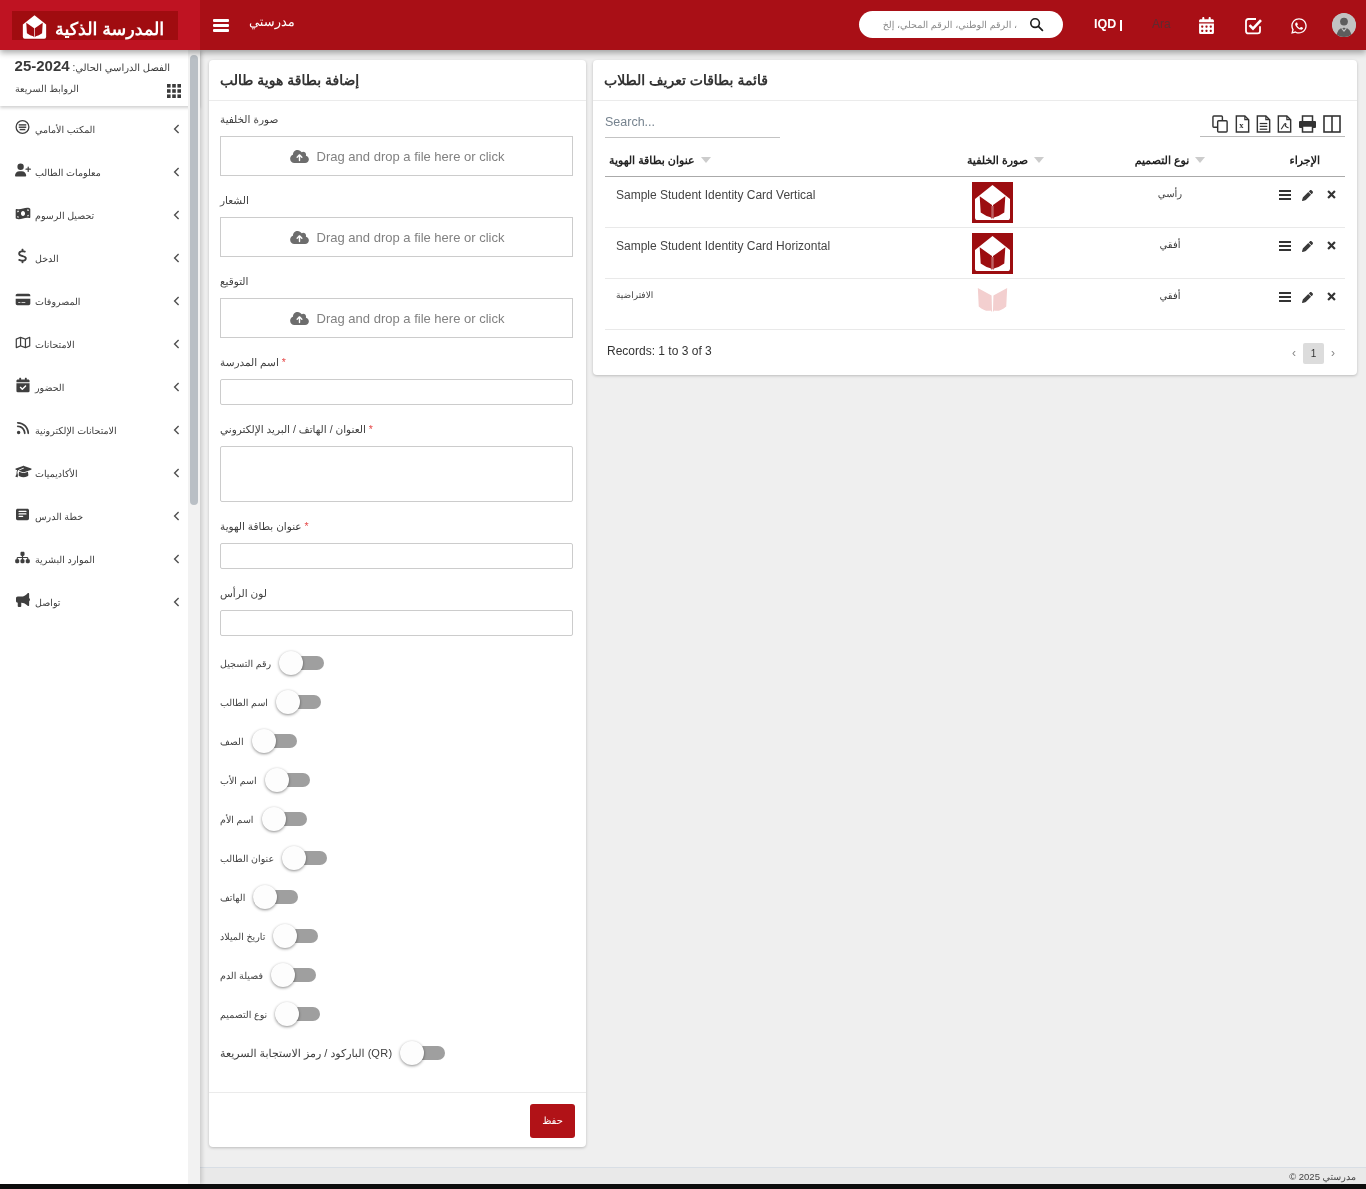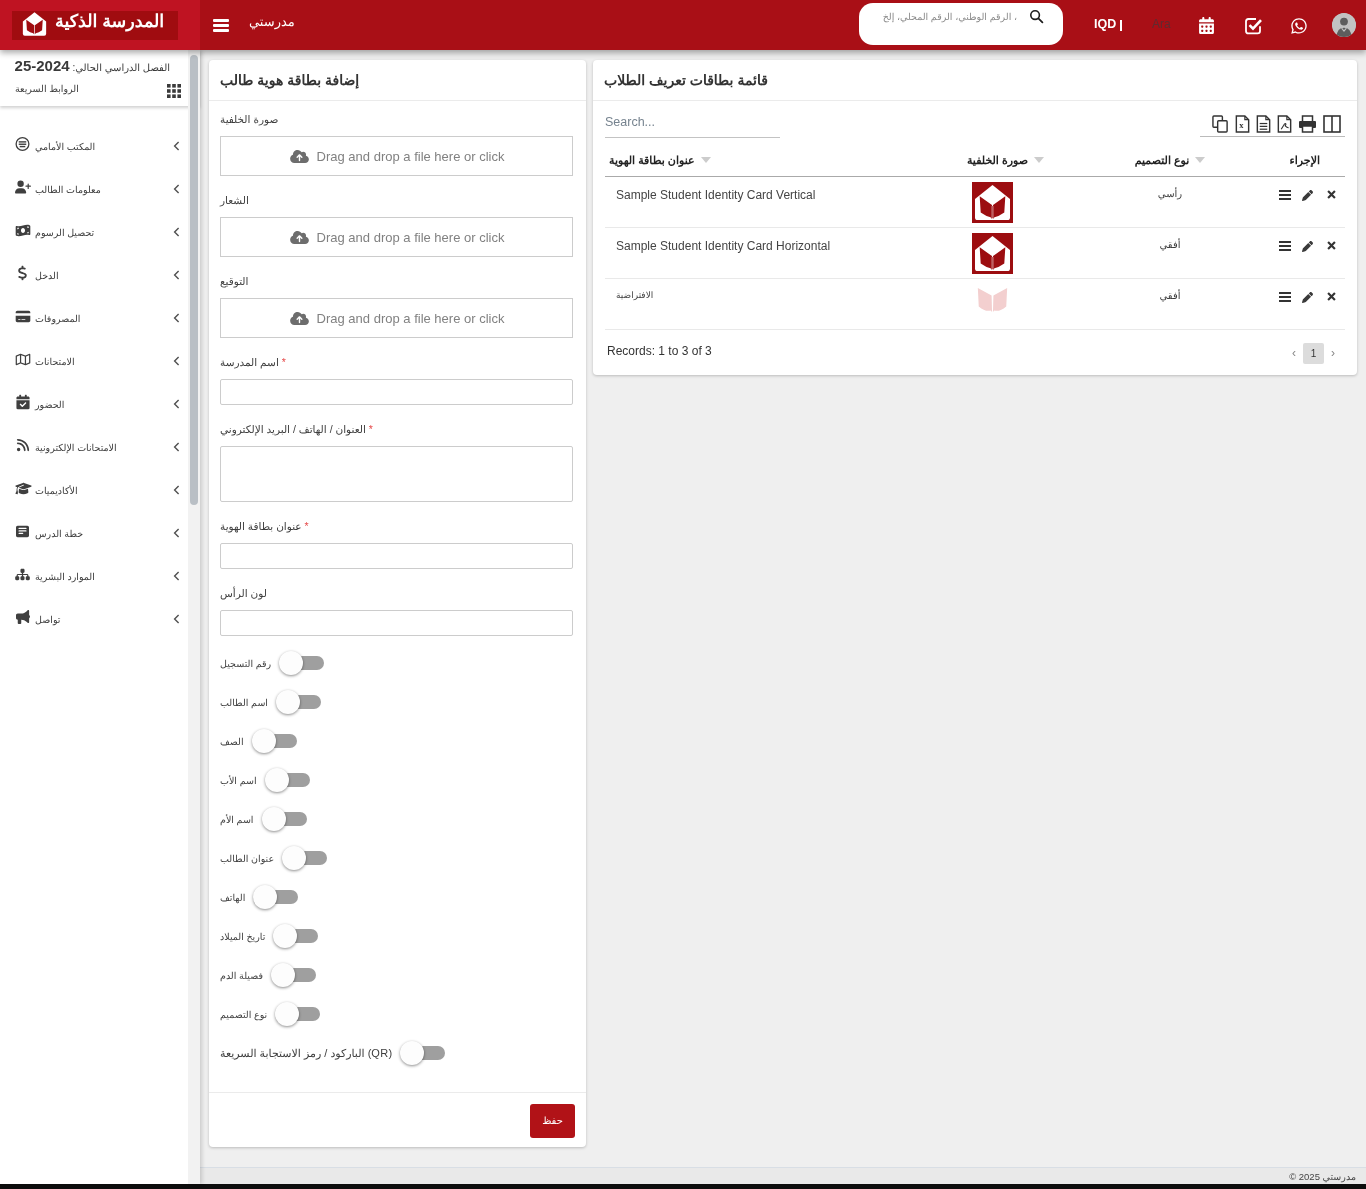--- a/index.html
+++ b/index.html
@@ -2,43 +2,43 @@
 <html><head>
 <meta charset="utf-8">
 <style>
 * { margin:0; padding:0; box-sizing:border-box; }
 html,body { width:1366px; height:1189px; overflow:hidden; }
 body { font-family:"Liberation Sans",sans-serif; background:#efefef; position:relative; }
 
 
 .navbar { position:absolute; left:0; top:0; width:1366px; height:50px; background:#a90f16; box-shadow:0 3px 6px rgba(0,0,0,.32); z-index:50; }
 .nav-left { position:absolute; left:0; top:0; width:200px; height:50px; background:#bf1322; }
-.logobox { position:absolute; left:12px; top:11px; width:166px; height:29px; background:#a00c10; display:flex; align-items:flex-start; }
+.logobox { position:absolute; left:12px; top:11px; width:166px; height:29px; background:#a00c10; display:flex; align-items:flex-end; }
 .logobox svg { margin-left:9px; }
 .logotxt { color:#fff; font-weight:bold; font-size:17.5px; margin-left:7px; direction:rtl; }
 .burger { position:absolute; left:213px; top:19px; width:16px; }
 .burger div { height:2.6px; background:#fff; margin-bottom:2.6px; border-radius:1px; }
 .navtitle { position:absolute; left:249px; top:0; height:50px; line-height:44px; color:#fff; font-size:13px; }
-.searchpill { position:absolute; left:859px; top:3px; width:204px; height:42px; background:#fff; border-radius:14px; overflow:hidden; }
+.searchpill { position:absolute; left:859px; top:11px; width:204px; height:27px; background:#fff; border-radius:14px; overflow:hidden; }
 .searchpill .ph { position:absolute; right:46px; top:8px; font-size:9.5px; color:#8a8a8a; direction:rtl; white-space:nowrap; }
 .searchpill svg { position:absolute; right:19px; top:6px; }
 .iqd { position:absolute; left:1094px; top:0; height:50px; line-height:49px; color:#fff; font-weight:bold; font-size:12.5px; }
 .iqd-bar { position:absolute; left:1120px; top:20px; width:2px; height:11px; background:#fff; }
 .ara { position:absolute; left:1152px; top:0; height:50px; line-height:49px; color:#5f2b30; font-size:12px; }
 .nicon { position:absolute; top:17px; }
 .avatar { position:absolute; left:1332px; top:13px; width:24px; height:24px; border-radius:50%; background:#bdbdbd; overflow:hidden; }
 
 
 .sidebar { position:absolute; left:0; top:50px; width:200px; height:1134px; background:#fff; box-shadow:2px 0 4px rgba(0,0,0,.15); z-index:10; }
 .quickbox { position:absolute; left:0; top:0; width:200px; height:56px; background:#fff; box-shadow:0 2px 3px rgba(0,0,0,.18); }
 .qline1 { position:absolute; top:7px; right:30px; direction:rtl; font-size:10px; color:#3a3a3a; white-space:nowrap; }
 .qline1 b { font-size:15px; }
 .qline2 { position:absolute; top:33px; left:15px; font-size:9.5px; color:#3a3a3a; }
 .qgrid { position:absolute; top:34px; left:167px; }
-.menu { position:absolute; top:74px; left:0; width:184px; }
+.menu { position:absolute; top:57px; left:0; width:184px; }
 .mitem { position:relative; height:43px; }
 .mitem .micon { position:absolute; left:15px; top:50%; transform:translateY(-50%); width:15px; text-align:center; }
 .mitem .mlabel { position:absolute; left:35px; top:50%; transform:translateY(-50%); font-size:9.5px; color:#3a3a3a; direction:rtl; }
 .mitem .chev { position:absolute; left:173px; top:50%; transform:translateY(-50%); }
 .sbtrack { position:absolute; left:188px; top:0px; width:12px; height:1134px; background:#f2f2f2; }
 .sbthumb { position:absolute; left:190px; top:5px; width:8px; height:450px; background:#b9bfc5; border-radius:4px; }
 
 
 .card { position:absolute; background:#fff; border-radius:4px; box-shadow:0 1px 3px rgba(0,0,0,.22); }
 .card-form { left:209px; top:60px; width:377px; height:1087px; }

